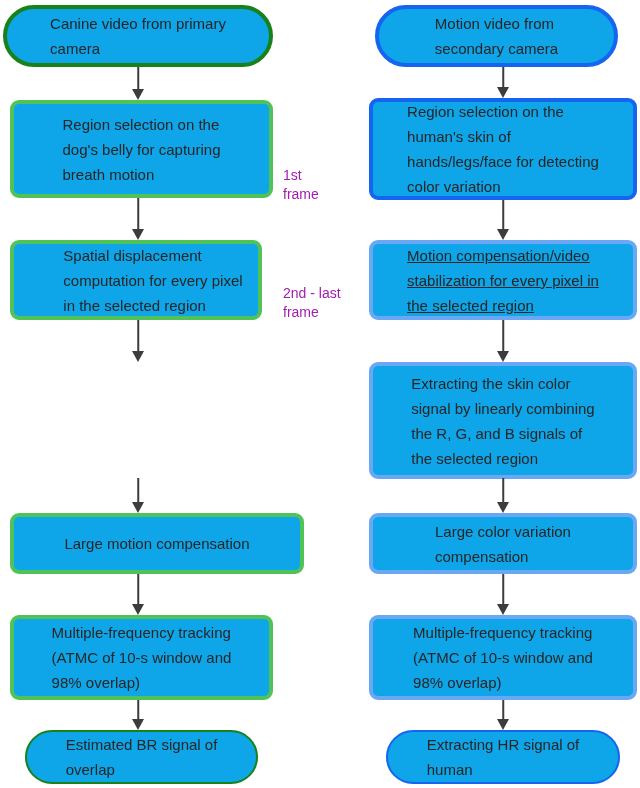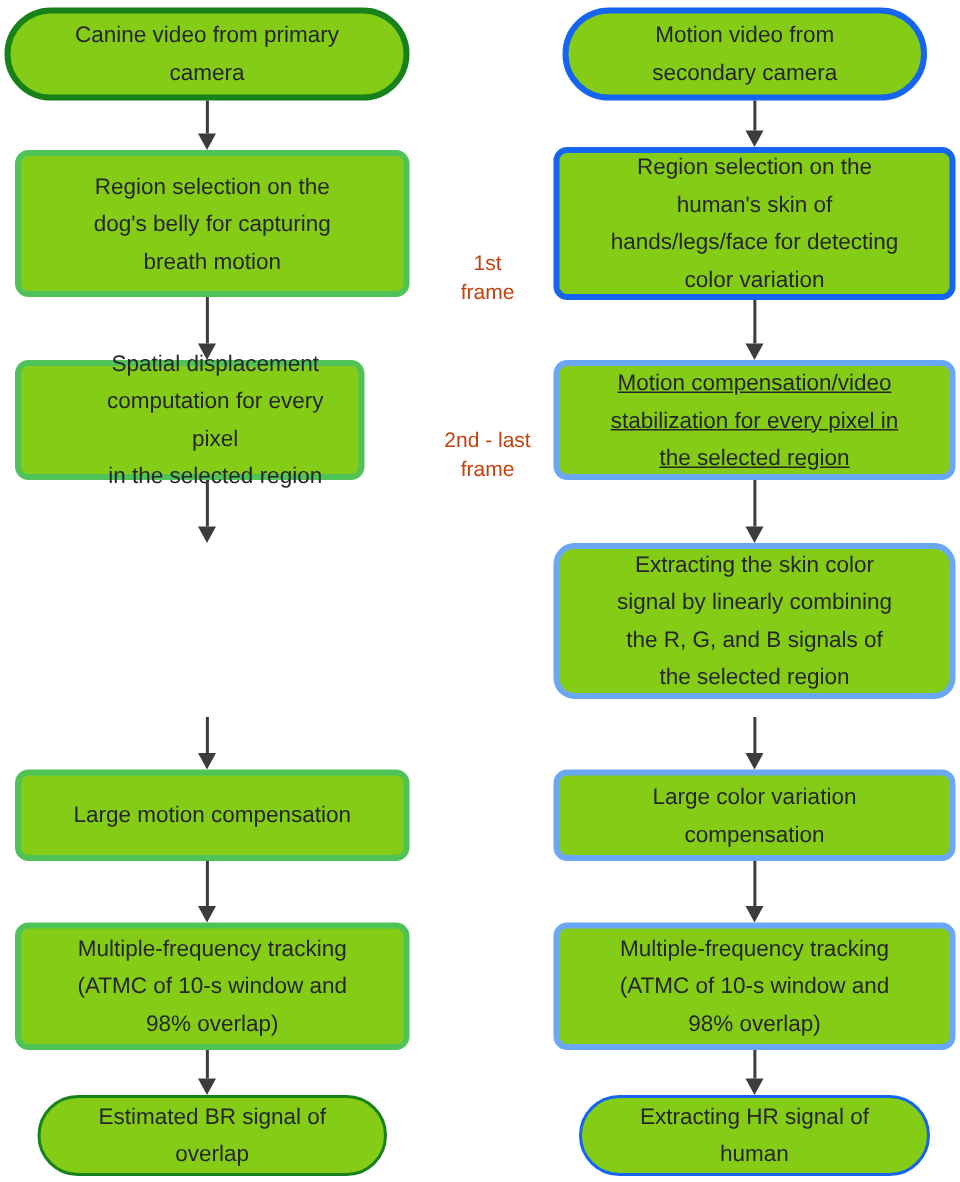--- a/index.html
+++ b/index.html
@@ -14,42 +14,41 @@
     background: #ffffff;
     font-family: "Liberation Sans", sans-serif;
     overflow: hidden;
   }
   .node {
     position: absolute;
     box-sizing: border-box;
     display: flex;
     align-items: center;
     justify-content: center;
-    text-align: center;
     color: #262626;
     font-size: 15px;
     line-height: 25px;
-    background: #84cc16;
+    background: #0ea5e9;
     white-space: pre-line;
     padding: 0 6px;
   }
   .box {
     border-style: solid;
     border-radius: 9px;
   }
   .terminator {
     border-style: solid;
     border-radius: 999px;
   }
   .edge-label {
     position: absolute;
-    color: #c2410c;
+    color: #a21caf;
     font-size: 14px;
     line-height: 19px;
-    text-align: center;
+    text-align: left;
     white-space: pre-line;
   }
   .arrow {
     position: absolute;
     width: 0;
   }
   .arrow .shaft {
     position: absolute;
     left: 0;
     top: 0;
@@ -83,36 +82,36 @@
 
   <div class="node box" style="left:10px; top:100px; width:263px; height:98px; border-width:4px; border-color:#4fc357;">Region selection on the
 dog's belly for capturing
 breath motion</div>
 
   <div class="arrow" style="left:138px; top:198px; height:42px;">
     <div class="shaft" style="height:31px;"></div>
     <div class="head" style="top:31px;"></div>
   </div>
 
-  <div class="node box" style="left:10px; top:240px; width:233px; height:80px; border-width:4px; border-color:#4fc357;padding-left:40px;">Spatial displacement
+  <div class="node box" style="left:10px; top:240px; width:252px; height:80px; border-width:4px; border-color:#4fc357;padding-left:40px;">Spatial displacement
 computation for every pixel
 in the selected region</div>
 
   <div class="arrow" style="left:138px; top:320px; height:42px;">
     <div class="shaft" style="height:31px;"></div>
     <div class="head" style="top:31px;"></div>
   </div>
 
 
   <div class="arrow" style="left:138px; top:478px; height:35px;">
     <div class="shaft" style="height:24px;"></div>
     <div class="head" style="top:24px;"></div>
   </div>
 
-  <div class="node box" style="left:10px; top:513px; width:263px; height:61px; border-width:4px; border-color:#4fc357;">Large motion compensation</div>
+  <div class="node box" style="left:10px; top:513px; width:294px; height:61px; border-width:4px; border-color:#4fc357;">Large motion compensation</div>
 
   <div class="arrow" style="left:138px; top:574px; height:41px;">
     <div class="shaft" style="height:30px;"></div>
     <div class="head" style="top:30px;"></div>
   </div>
 
   <div class="node box" style="left:10px; top:615px; width:263px; height:85px; border-width:4px; border-color:#4fc357;">Multiple-frequency tracking
 (ATMC of 10-s window and
 98% overlap)</div>
 
@@ -150,21 +149,21 @@
 
   <div class="node box" style="left:369px; top:240px; width:268px; height:80px; border-width:4px; border-color:#6aa8f5;text-decoration:underline;">Motion compensation/video
 stabilization for every pixel in
 the selected region</div>
 
   <div class="arrow" style="left:503px; top:320px; height:42px;">
     <div class="shaft" style="height:31px;"></div>
     <div class="head" style="top:31px;"></div>
   </div>
 
-  <div class="node box" style="left:369px; top:362px; width:268px; height:104px; border-width:4px; border-color:#6aa8f5;border-radius:14px;">Extracting the skin color
+  <div class="node box" style="left:369px; top:362px; width:268px; height:117px; border-width:4px; border-color:#6aa8f5;">Extracting the skin color
 signal by linearly combining
 the R, G, and B signals of
 the selected region</div>
 
   <div class="arrow" style="left:503px; top:478px; height:35px;">
     <div class="shaft" style="height:24px;"></div>
     <div class="head" style="top:24px;"></div>
   </div>
 
   <div class="node box" style="left:369px; top:513px; width:268px; height:61px; border-width:4px; border-color:#6aa8f5;">Large color variation

